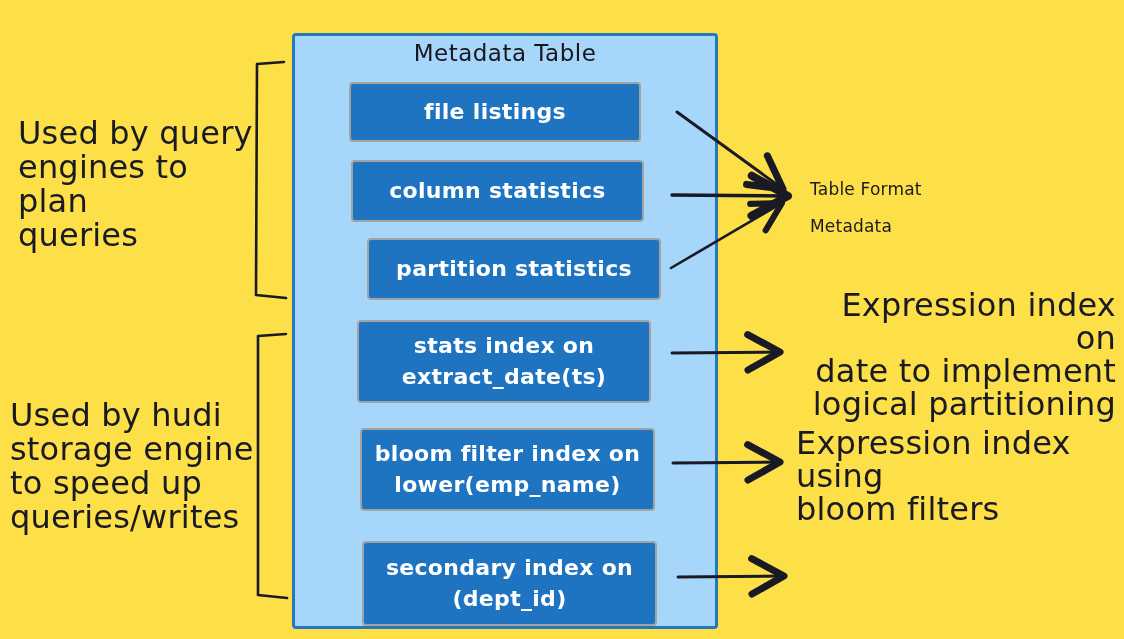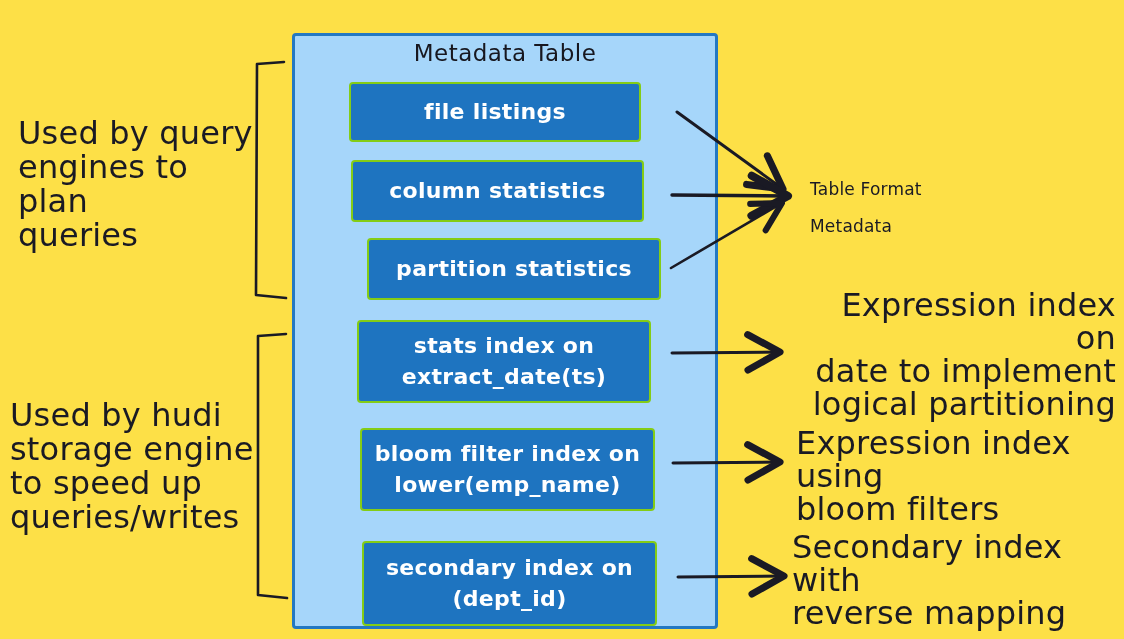--- a/index.html
+++ b/index.html
@@ -22,21 +22,21 @@
   }
   #metadata-title{
     left:292px;top:40px;width:426px;
     text-align:center;
     font-size:23px;letter-spacing:0.5px;
     color:#17171f;
   }
   
   .mbox{
     background:#1e74c0;
-    border:2px solid #84cc16;
+    border:2px solid #a3a3a3;
     border-radius:4px;
     color:#ffffff;
     font-size:22px;font-weight:600;letter-spacing:0.3px;
     display:flex;align-items:center;justify-content:center;
     text-align:center;line-height:1.4;
     box-sizing:border-box;
   }
   #box-file-listings      {left:349px;top:82px; width:292px;height:60px;}
   #box-column-statistics  {left:351px;top:160px;width:293px;height:62px;}
   #box-partition-statistics{left:355px;top:238px;width:294px;height:62px;margin-left:12px;}
@@ -83,22 +83,20 @@
 to speed up
 queries/writes</div>
 
   <div id="note-table-format" class="abs note preline">Table Format
 Metadata</div>
   <div id="note-expr-date" class="abs note preline">Expression index on
 date to implement
 logical partitioning</div>
   <div id="note-expr-bloom" class="abs note preline">Expression index using
 bloom filters</div>
-  <div id="note-secondary-rev" class="abs note preline">Secondary index with
-reverse mapping</div>
 
   <svg id="overlay" class="abs" width="1124" height="639" viewBox="0 0 1124 639">
     <defs>
       <marker id="ah" viewBox="0 0 14 14" refX="12" refY="7" markerWidth="15" markerHeight="15" orient="auto-start-reverse">
         <path d="M2,1.5 L12,7 L2,12.5" fill="none" stroke="#1a1a24" stroke-width="2.2" stroke-linecap="round" stroke-linejoin="round"></path>
       </marker>
     </defs>
 
     <path d="M284,62 L257,64 L256,295 L286,298" fill="none" stroke="#1a1a24" stroke-width="2.6" stroke-linecap="round" stroke-linejoin="round"></path>
     <path d="M286,334 L258,336 L258,595 L287,598" fill="none" stroke="#1a1a24" stroke-width="2.6" stroke-linecap="round" stroke-linejoin="round"></path>

